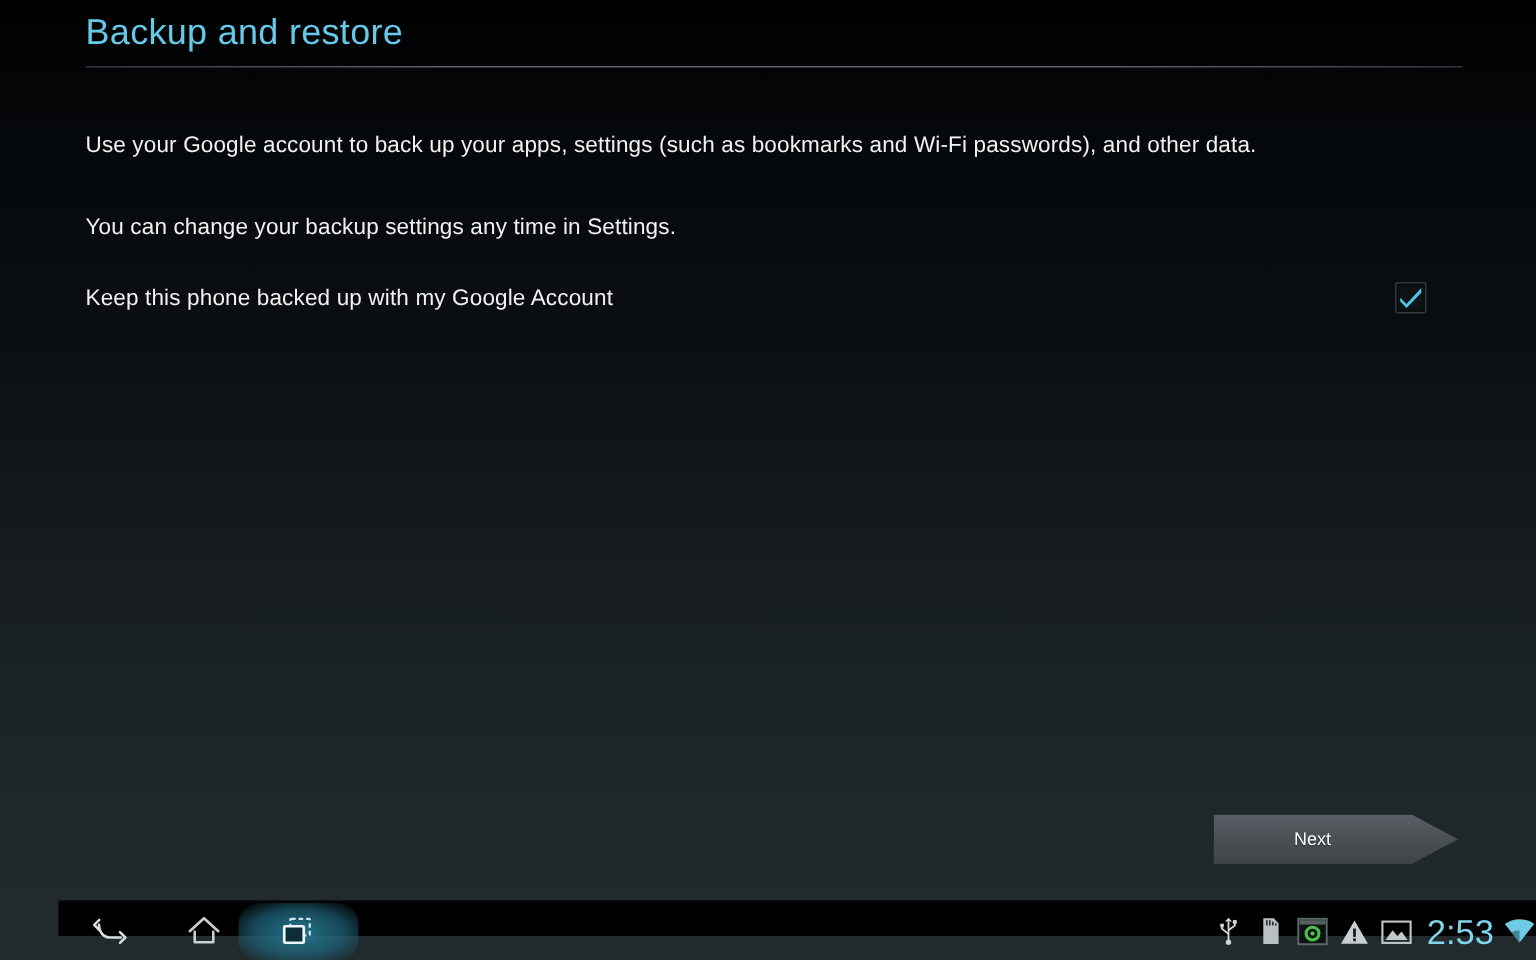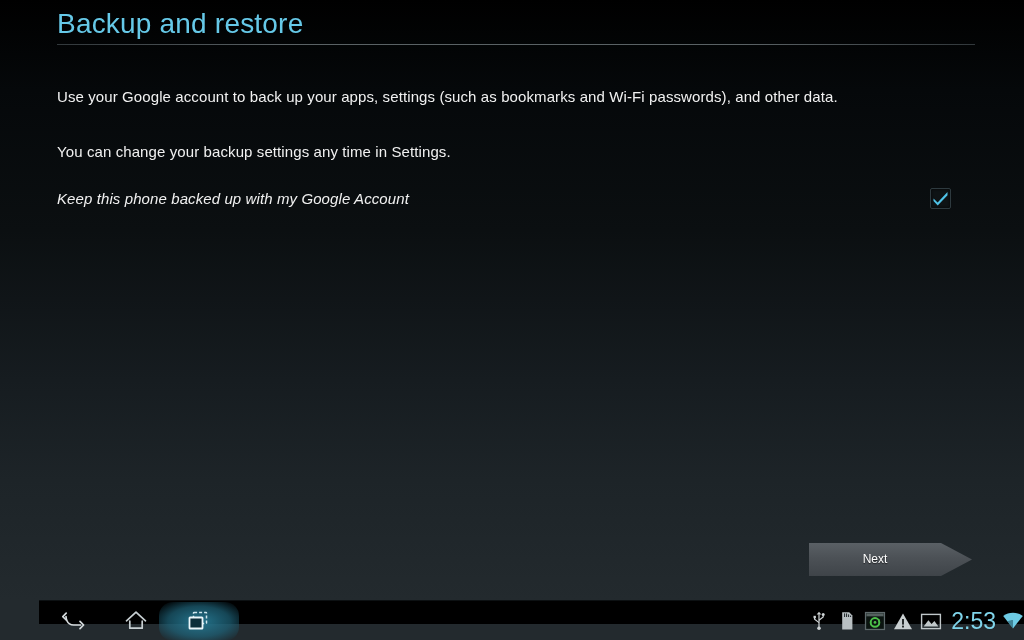--- a/index.html
+++ b/index.html
@@ -24,21 +24,21 @@
   }
 
   
   #header {
     position: absolute;
     left: 0; top: 0; width: 1024px; height: 46px;
   }
   #page-title {
     position: absolute;
     left: 57px; top: 8px;
-    font-size: 28px;
+    font-size: 24px;
     color: #66c9e8;
     letter-spacing: 0.2px;
     font-weight: 400;
     white-space: nowrap;
   }
   #title-divider {
     position: absolute;
     left: 57px; top: 44px;
     width: 918px; height: 1px;
     background: linear-gradient(to right, #3a4145 0%, #6a7276 25%, #6a7276 75%, #3a4145 100%);
@@ -62,21 +62,20 @@
     left: 57px; top: 190px;
     width: 907px; height: 22px;
   }
   #backup-label {
     position: absolute;
     left: 0; top: 0;
     font-size: 15px;
     color: #f1f1f1;
     white-space: nowrap;
     letter-spacing: 0.1px;
-    font-style: italic;
   }
   #backup-checkbox {
     position: absolute;
     right: 13px; top: -2px;
     width: 21px; height: 21px;
     background: #0e1315;
     border: 1px solid #2e3a3f;
     border-radius: 2px;
     box-shadow: 0 0 3px rgba(0,0,0,.8) inset;
   }

